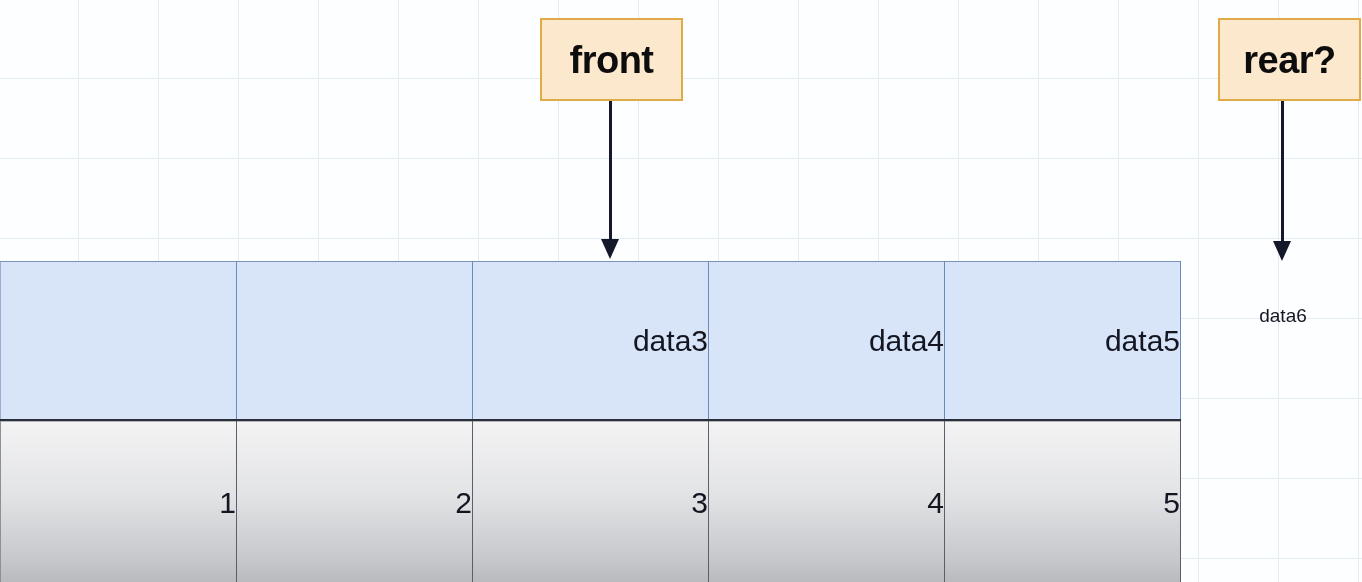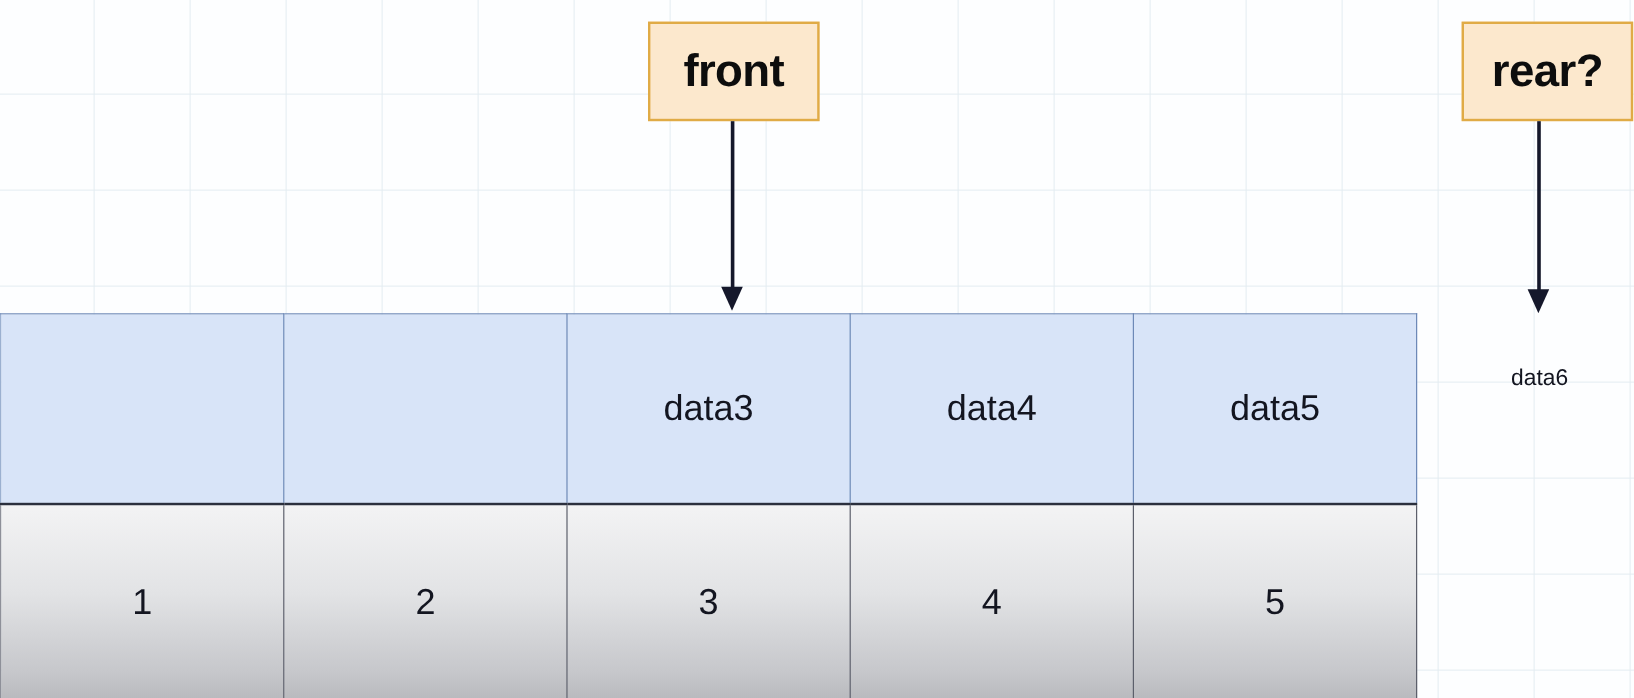--- a/index.html
+++ b/index.html
@@ -75,21 +75,21 @@
     position: absolute;
     left: 0;
     top: 261px;
     width: 1181px;
     border-collapse: collapse;
     table-layout: fixed;
   }
   #array-table td {
     padding: 0;
     margin: 0;
-    text-align: center;
+    text-align: right;
     vertical-align: middle;
     font-size: 30px;
     color: #131520;
     font-family: "Liberation Sans", sans-serif;
   }
   .data-row td {
     height: 157px;
     background: #d8e4f8;
     border: 1px solid #6d89b7;
     border-top-color: #7a93bd;

